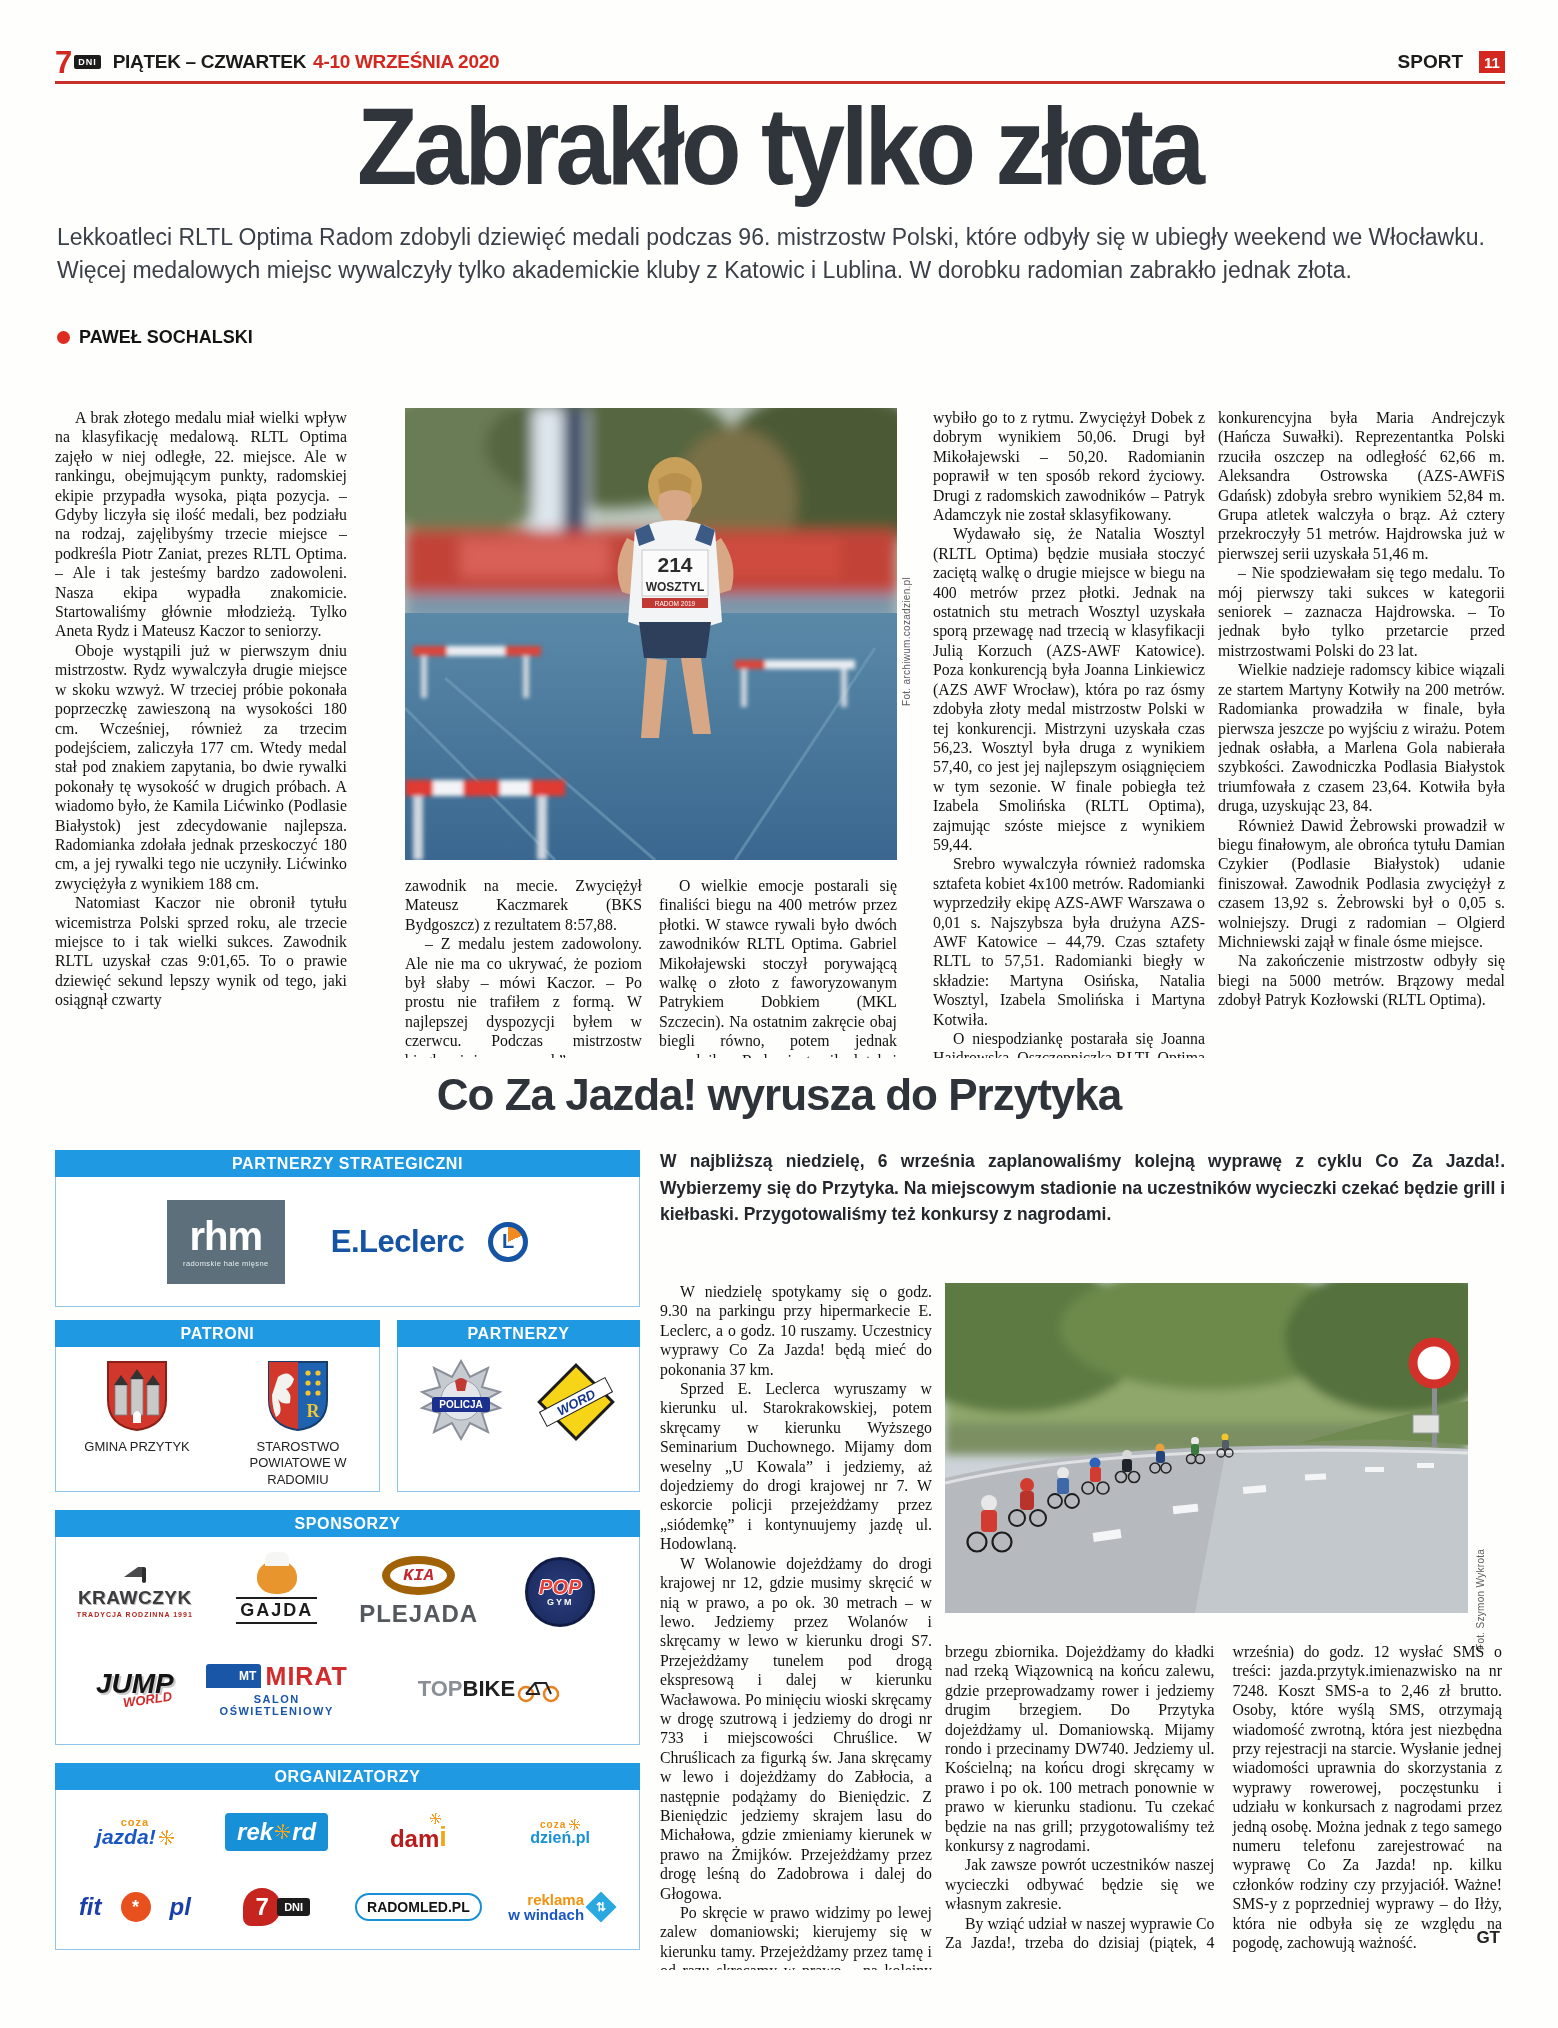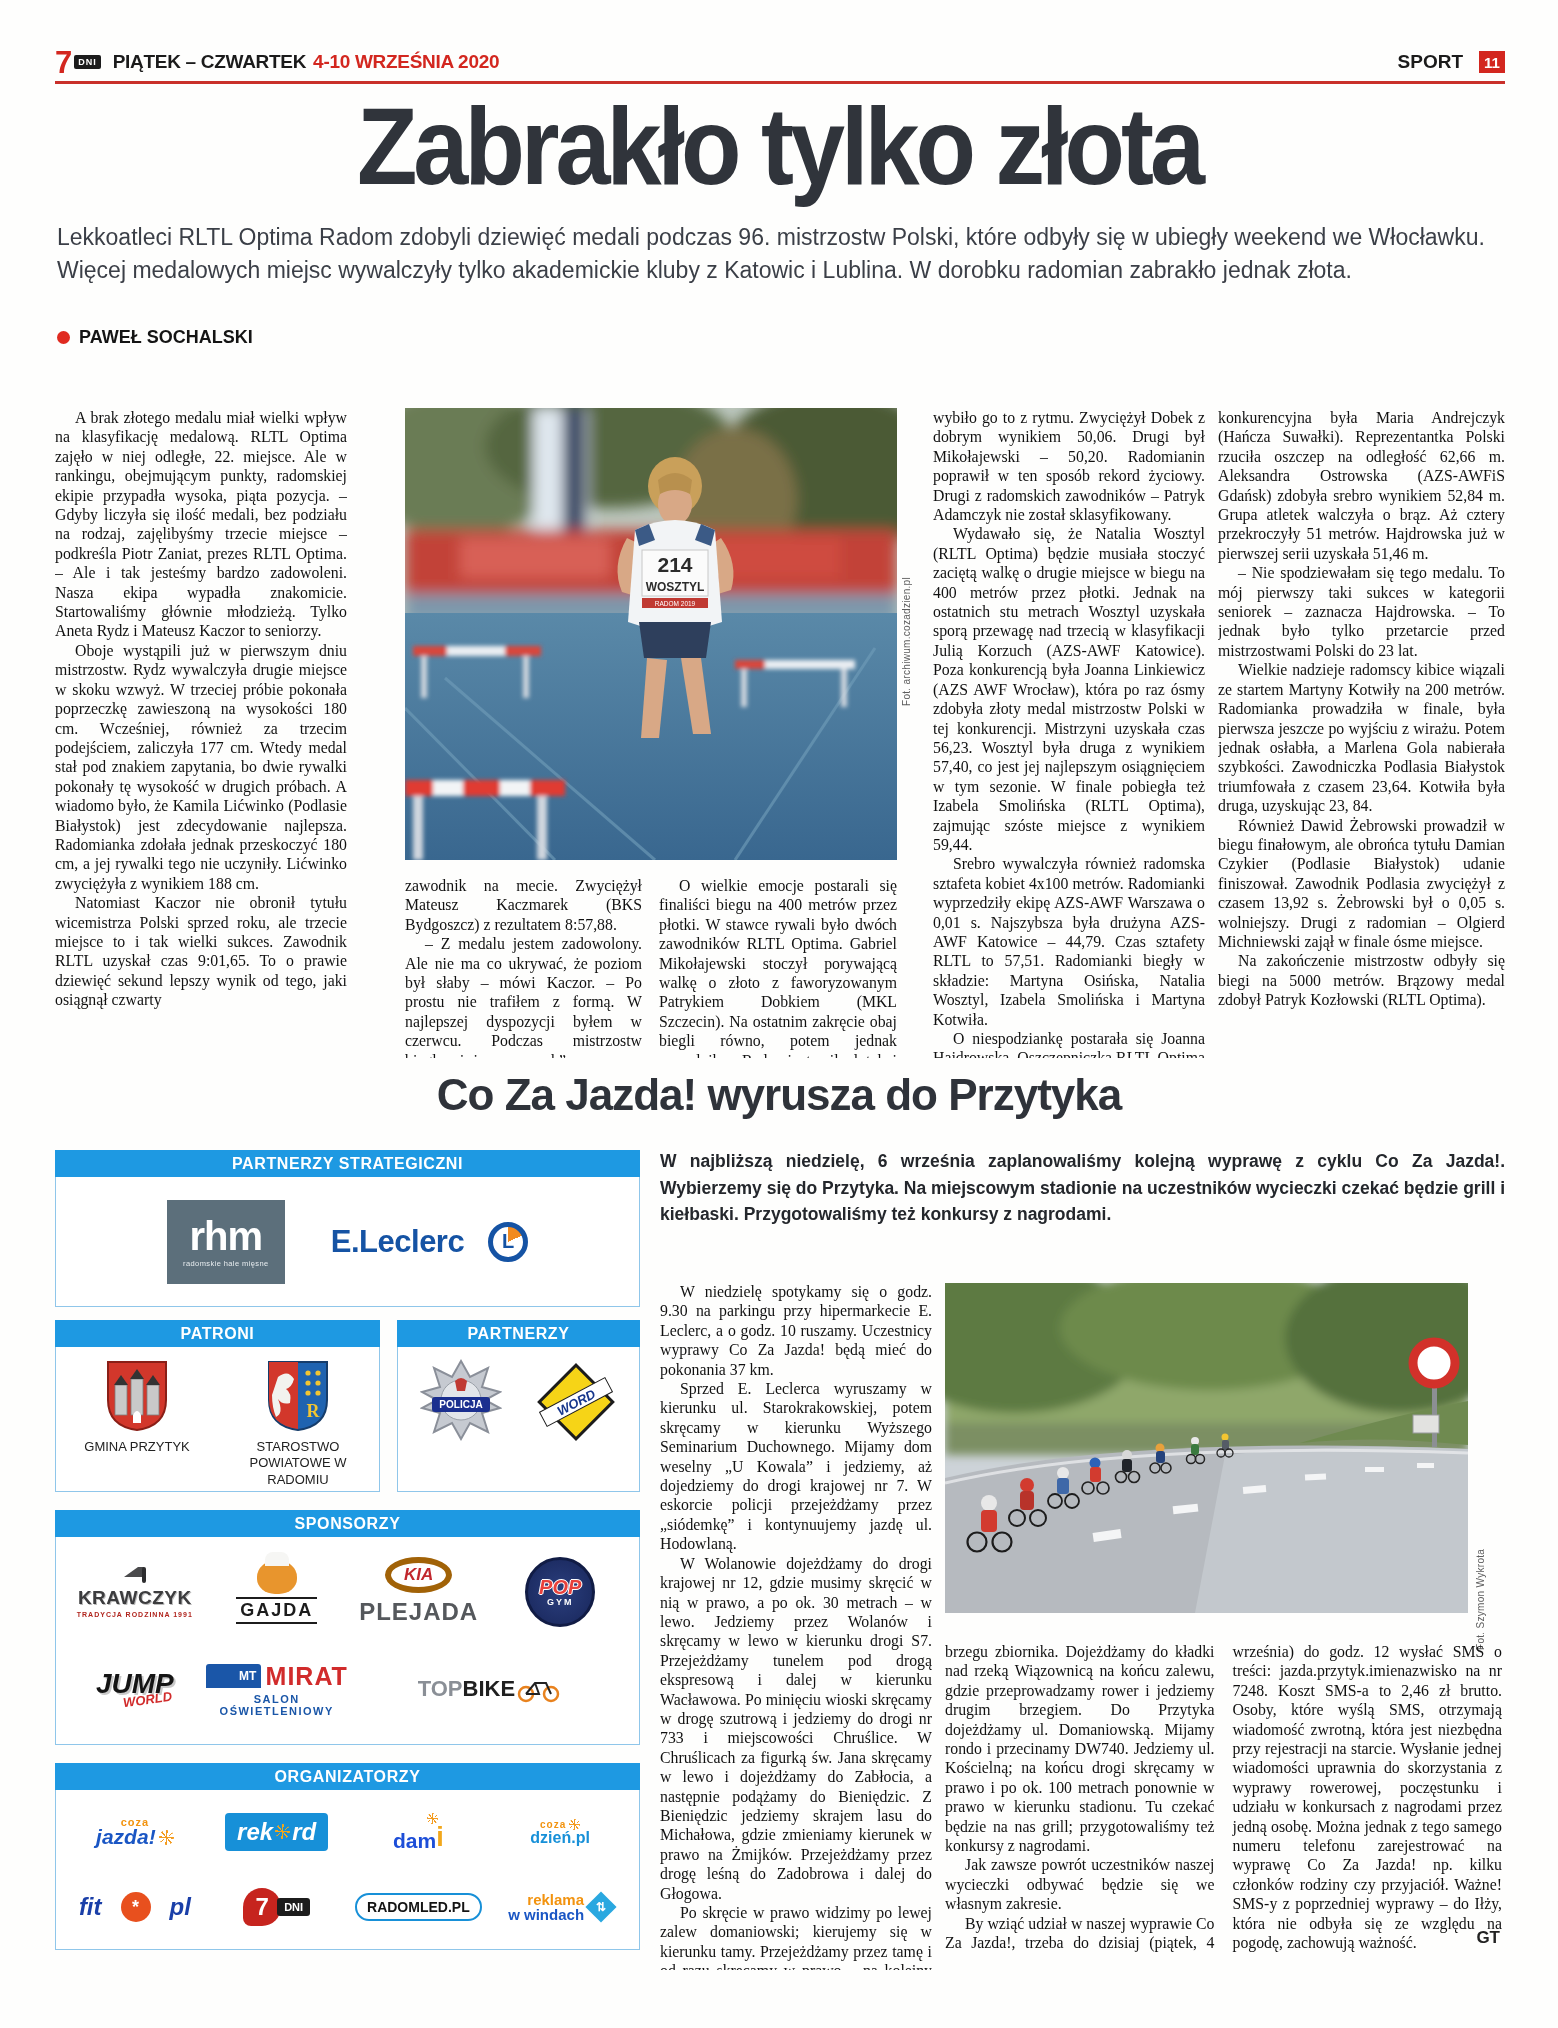--- a/index.html
+++ b/index.html
@@ -90,22 +90,22 @@
   .logo-item{display:flex;flex-direction:column;align-items:center;text-align:center;}
   .krawczyk{font-weight:900;font-size:19px;color:#3c3c3e;letter-spacing:0.5px;
             text-shadow:1px 1px 0 #bbb;}
   .krawczyk-sub{font-size:7px;color:#b0251e;font-weight:700;letter-spacing:1px;margin-top:2px;}
   .cleaver{margin-bottom:2px;}
   .gajda-head{width:40px;height:34px;border-radius:50% 50% 45% 45%;background:#e8952d;position:relative;}
   .gajda-head::after{content:"";position:absolute;left:8px;top:-8px;width:24px;height:14px;
             background:#f6f6f4;border-radius:8px 8px 0 0;}
   .gajda-txt{font-weight:800;font-size:18px;color:#1c1c1c;letter-spacing:2px;margin-top:3px;
             border-top:2px solid #1c1c1c;border-bottom:2px solid #1c1c1c;padding:1px 4px;}
-  .kia-oval{border:6px solid #a16207;border-radius:50%;padding:2px 13px;color:#c1272d;
-            font-weight:900;font-style:italic;font-size:17px;}
+  .kia-oval{border:8px solid #a16207;border-radius:50%;padding:2px 13px;color:#c1272d;
+            font-weight:900;font-style:italic;font-size:17px;font-family:Liberation Mono, monospace;}
   .plejada{font-weight:800;font-size:24px;color:#55585c;letter-spacing:1px;margin-top:5px;}
   .popgym{width:64px;height:64px;border-radius:50%;background:radial-gradient(#2b3f7e,#18265a);
           border:3px solid #111c45;display:flex;flex-direction:column;align-items:center;
           justify-content:center;}
   .popgym .pop{color:#e8413c;font-weight:900;font-style:italic;font-size:20px;line-height:1;
           text-shadow:-1px 0 #fff,1px 0 #fff,0 -1px #fff,0 1px #fff;}
   .popgym .gym{color:#fff;font-size:9px;font-weight:700;letter-spacing:2px;}
   .jump{font-weight:900;font-style:italic;font-size:28px;color:#141414;line-height:0.9;
         text-shadow:2px 2px 0 #c9c9c9;}
   .jumpworld{color:#d12b2b;font-weight:900;font-style:italic;font-size:13px;
@@ -119,21 +119,21 @@
   .top-gray{color:#8a8f96;font-weight:800;font-size:22px;}
   .bike-black{color:#1f1f1f;font-weight:800;font-size:22px;}
   .cozajazda .coza{color:#f2930f;font-weight:800;font-size:11px;letter-spacing:1px;}
   .cozajazda .jazda{color:#1a56c4;font-weight:900;font-style:italic;font-size:21px;line-height:0.9;}
   .sun{width:15px;height:15px;border-radius:50%;
        background:repeating-conic-gradient(#f49c1f 0 14deg,transparent 14deg 45deg);}
   .sun.small{width:11px;height:11px;}
   .rekord{background:#1790d8;border-radius:4px;padding:5px 12px;display:flex;align-items:center;
           color:#fff;font-weight:900;font-style:italic;font-size:24px;gap:2px;}
   .dami-row{display:flex;align-items:flex-end;}
-  .dami-blue{color:#1d4ed8;font-weight:900;font-size:21px;line-height:1;}
+  .dami-blue{color:#b91c1c;font-weight:900;font-size:24px;line-height:1;}
   .dami-or{color:#f2a71b;font-weight:900;font-size:27px;line-height:1;}
   .cozadzien .coza{color:#f2930f;font-weight:800;font-size:10px;letter-spacing:1px;}
   .cozadzien .dzien{color:#1790d8;font-weight:900;font-size:16px;line-height:0.95;}
   .fitpl{display:flex;align-items:center;gap:19px;}
   .fit-blue{color:#1a3fa8;font-weight:900;font-style:italic;font-size:24px;}
   .fit-ball{width:30px;height:30px;border-radius:50%;background:#e8501e;color:#fff;display:flex;
             align-items:center;justify-content:center;font-size:18px;font-weight:900;}
   .sevendni{display:flex;align-items:center;}
   .seven-ball{width:38px;height:38px;border-radius:50% 50% 50% 8px;background:#c6241e;color:#fff;
             display:flex;align-items:center;justify-content:center;font-weight:900;font-size:24px;}

